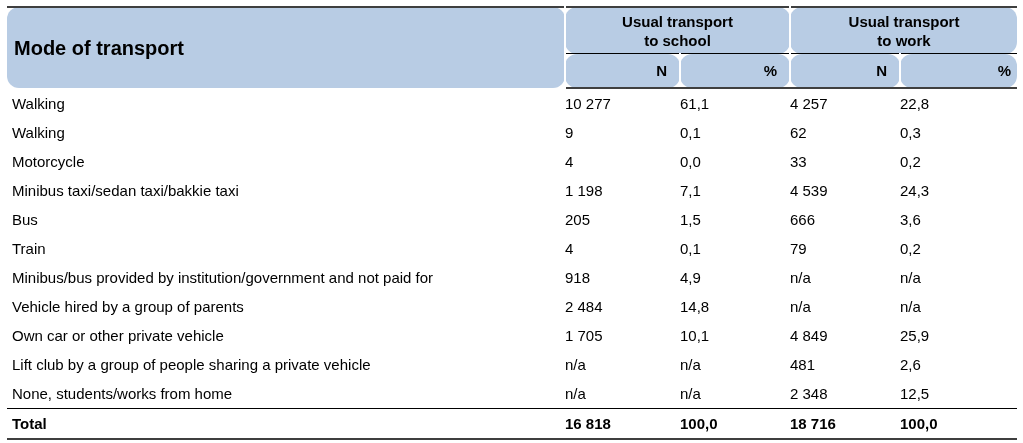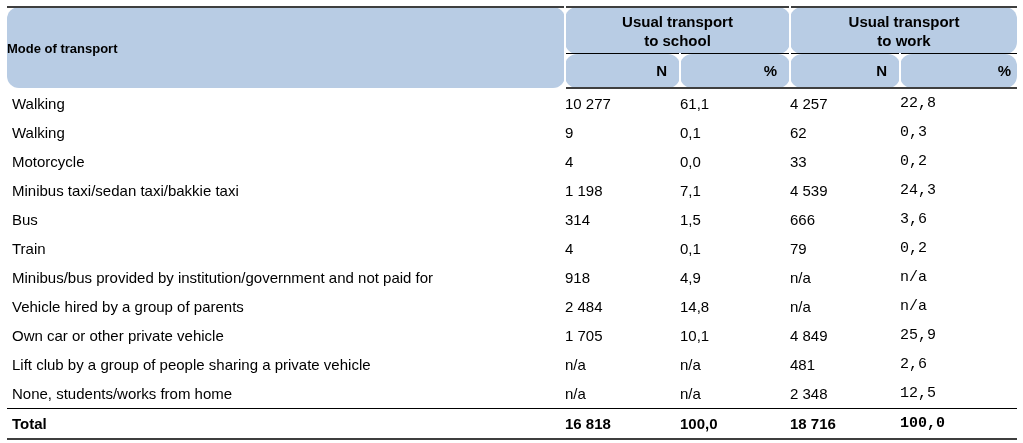--- a/index.html
+++ b/index.html
@@ -29,22 +29,23 @@
   
   thead th {
     background: #b8cce4;
     font-weight: bold;
     padding: 0;
     border-radius: 12px;
   }
   th.mode-head {
     text-align: left;
     vertical-align: middle;
+    padding-left: 7px;
     border-right: 2px solid #ffffff;
-    font-size: 13px;
+    font-size: 20px;
   }
   th.group-head {
     text-align: center;
     vertical-align: middle;
     height: 45px;
     line-height: 19px;
     border-bottom: 1.5px solid #000000;
   }
   th.group-head.sep-r { border-right: 2px solid #ffffff; }
   tr.sub-row th {
@@ -59,21 +60,21 @@
   
   tbody td {
     height: 29px;
     padding: 0;
     vertical-align: middle;
     white-space: nowrap;
     overflow: hidden;
   }
   td.mode { text-align: left; padding-left: 5px; margin-top: 24px; }
   td.num  { text-align: left; padding-right: 12px; }
-  td.num.last { padding-right: 6px; font-family: Liberation Mono, monospace; }
+  td.num.last { padding-right: 6px; }
   tr.total-row td {
     font-weight: bold;
     border-top: 1.5px solid #000000;
     border-bottom: 2px solid #3f3f3f;
   }
 </style>
 </head>
 <body>
 
 <div class="canvas">
@@ -128,21 +129,21 @@
       </tr>
       <tr>
         <td class="mode">Minibus taxi/sedan taxi/bakkie taxi</td>
         <td class="num">1 198</td>
         <td class="num">7,1</td>
         <td class="num">4 539</td>
         <td class="num last">24,3</td>
       </tr>
       <tr>
         <td class="mode">Bus</td>
-        <td class="num">314</td>
+        <td class="num">205</td>
         <td class="num">1,5</td>
         <td class="num">666</td>
         <td class="num last">3,6</td>
       </tr>
       <tr>
         <td class="mode">Train</td>
         <td class="num">4</td>
         <td class="num">0,1</td>
         <td class="num">79</td>
         <td class="num last">0,2</td>

